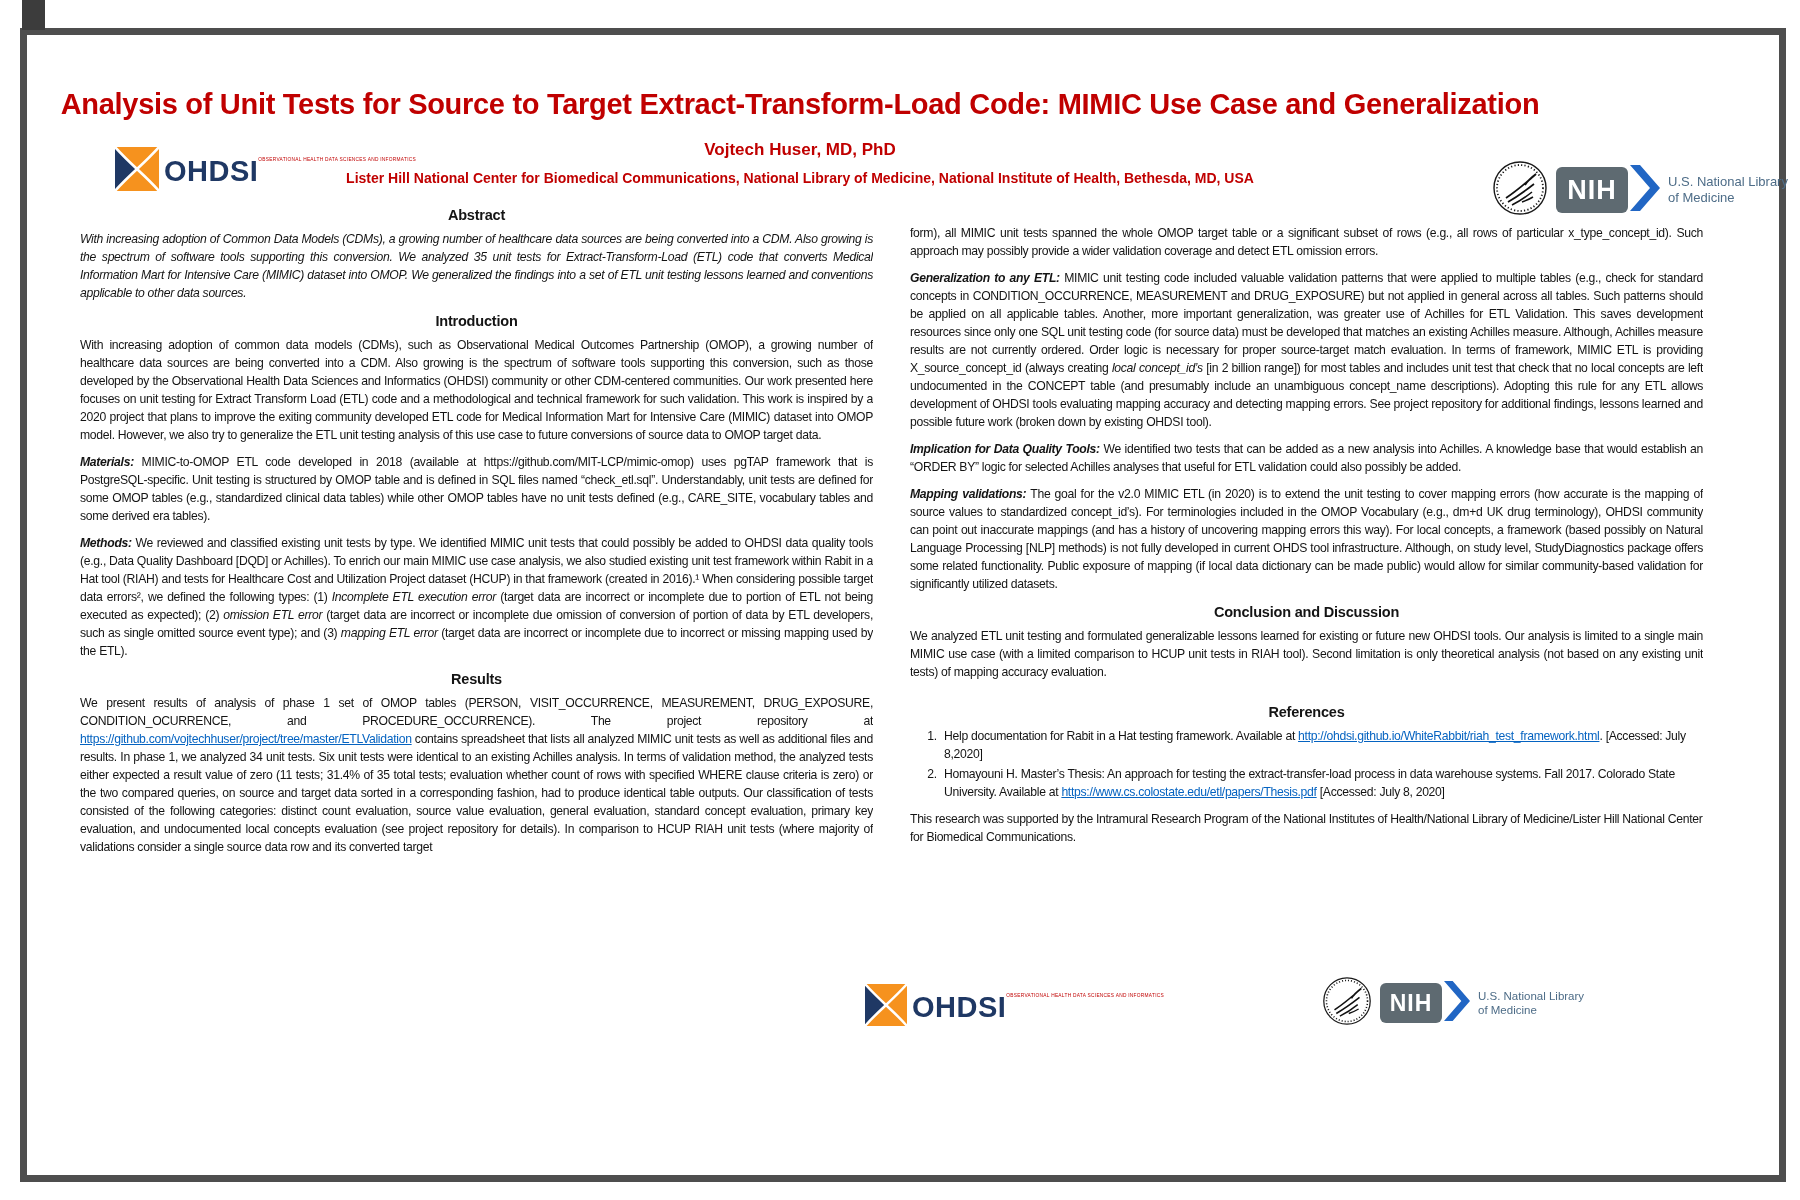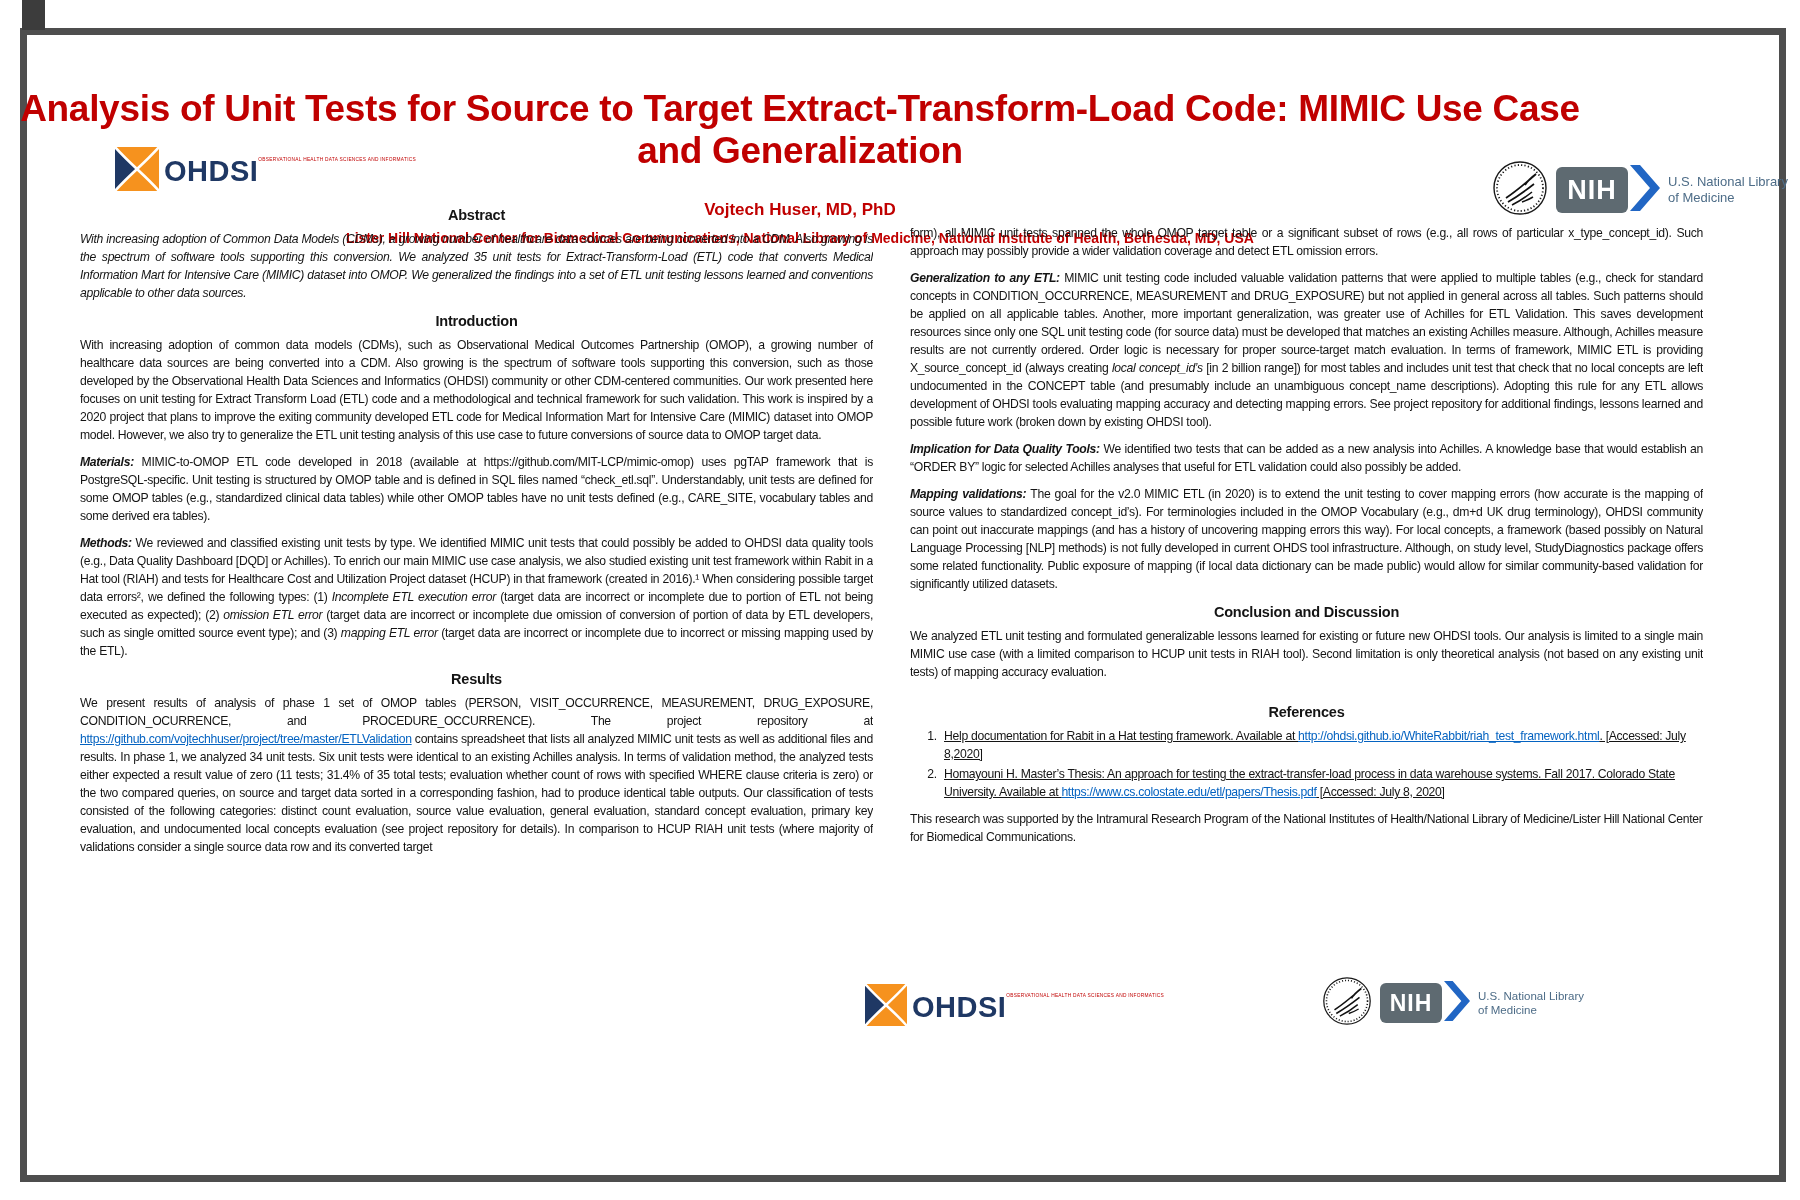--- a/index.html
+++ b/index.html
@@ -1,33 +1,33 @@
 <!DOCTYPE html>
 <html style="--title-red: #C00000; --link-blue: #0563C1; --frame-gray: #4E4E4E; --ohdsi-navy: #1F3864; --ohdsi-orange: #F6921E; --nih-gray: #5E6A71; --nih-chevron-blue: #2166C4;"><head>
 <meta charset="utf-8">
 <style>
   * { margin:0; padding:0; box-sizing:border-box; }
   html,body { width:1800px; height:1200px; background:#ffffff; font-family:"Liberation Sans",sans-serif; position:relative; overflow:hidden; }
   .frame { position:absolute; left:20px; top:28px; width:1766px; height:1154px; border:7px solid var(--frame-gray,#4e4e4e); background:transparent; }
   .corner-artifact { position:absolute; left:22px; top:0; width:23px; height:30px; background:#3c3c3c; }
   .header { position:absolute; left:0; top:88px; width:1600px; text-align:center; }
-  .title { color:var(--title-red,#C00000); font-size:37px; font-weight:bold; letter-spacing:-0.3px; }
-  .author { color:var(--title-red,#C00000); font-size:17px; font-weight:bold; margin-top:28px; }
+  .title { color:var(--title-red,#C00000); font-size:29px; font-weight:bold; letter-spacing:-0.3px; }
+  .author { color:var(--title-red,#C00000); font-size:17px; font-weight:bold; margin-top:19px; }
   .affiliation { color:var(--title-red,#C00000); font-size:14px; font-weight:bold; margin-top:10px; }
 
   .col { position:absolute; top:204px; width:793px; height:878px; font-size:12.2px; letter-spacing:-0.3px; line-height:18px; color:#141414; text-align:justify; overflow:hidden; }
   .col-left { left:80px; }
   .col-right { left:910px; }
   h3.sec { font-size:14.5px; font-weight:bold; margin:10px 0 6px; text-align:center; letter-spacing:-0.2px; }
   h3.sec.first { margin-top:2px; }
   h3.sec.centered { text-align:center; margin-top:22px; }
   p.para { margin:0 0 9px; }
   .link { color:var(--link-blue,#0563C1); text-decoration:underline; }
   ol.refs { margin:0 0 9px 6px; padding-left:24px; text-align:left; }
-  ol.refs li { margin:0 0 2px; padding-left:4px;text-decoration:underline; }
+  ol.refs li { margin:0 0 2px; padding-left:4px; }
   .ack { margin:10px 0 0 28px; text-align:left; }
 
   
   .logo { position:absolute; display:flex; align-items:center; }
   .ohdsi-text { margin-left:5px; display:flex; flex-direction:row; justify-content:center; }
   .ohdsi-word { color:var(--ohdsi-navy,#1F3864); font-weight:bold; font-size:29px; letter-spacing:0.5px; line-height:30px; }
   .ohdsi-tag { color:var(--title-red,#C00000); font-size:4.8px; letter-spacing:0.28px; white-space:nowrap; margin-top:1px; }
   .nih-group { position:absolute; display:flex; align-items:center; gap:8px; }
   .nih-box { background:var(--nih-gray,#5E6A71); border-radius:6px; display:flex; align-items:center; justify-content:center; }
   .nih-acronym { color:#ffffff; font-weight:bold; letter-spacing:1px; }

